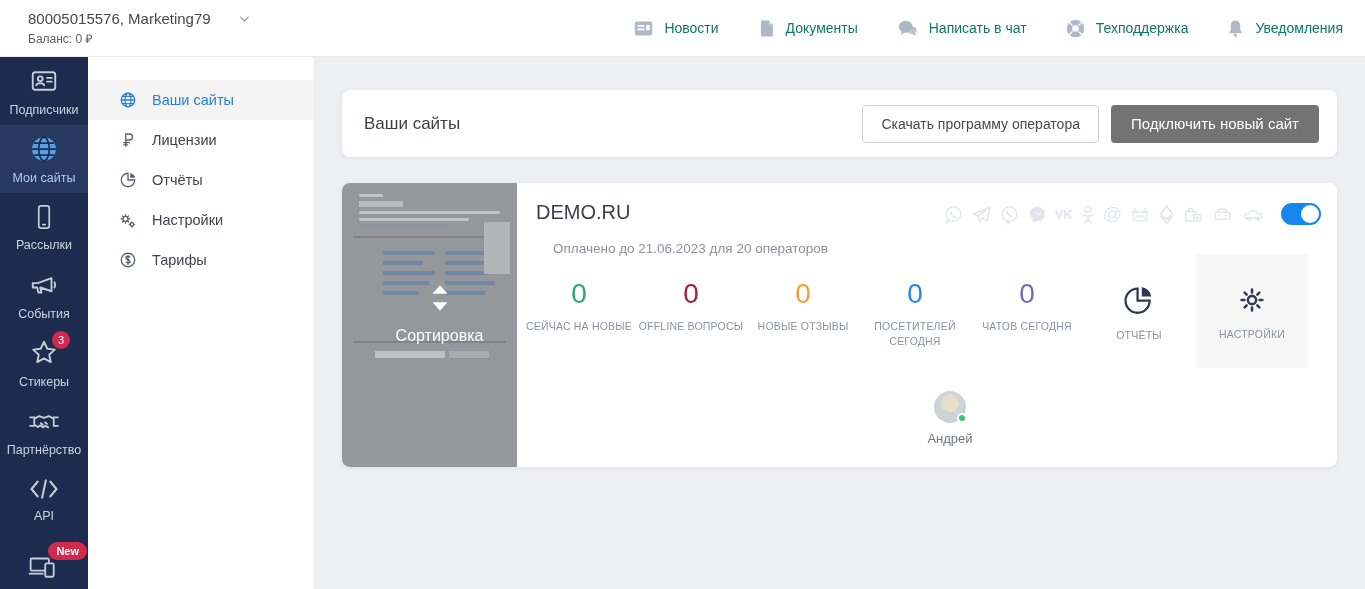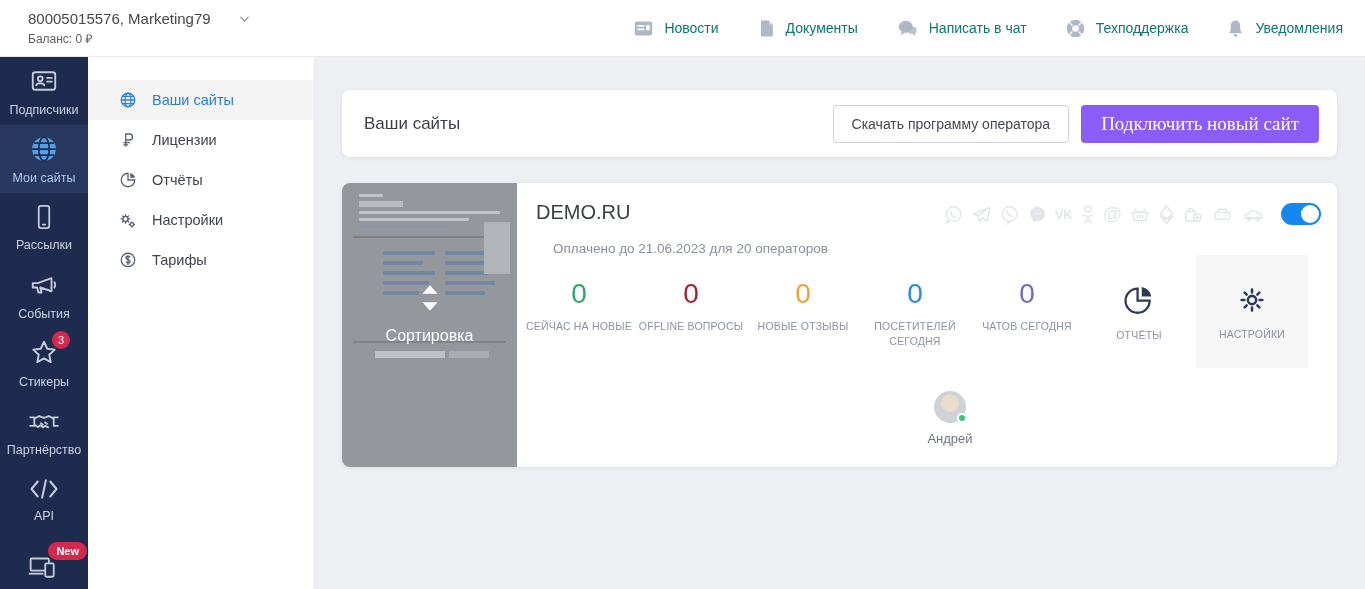--- a/index.html
+++ b/index.html
@@ -44,37 +44,37 @@
 
   
   .content { position:absolute; top:57px; left:315px; width:1050px; height:532px; background:#edeff2; }
 
   .header-card { position:absolute; top:33px; left:27px; width:995px; height:67px; background:#fff;
                  border-radius:8px; box-shadow:0 1px 5px rgba(0,0,0,.07); display:flex; align-items:center; }
   .header-title { margin-left:22px; font-size:17px; color:#3c4046; }
   .hbtns { margin-left:auto; display:flex; align-items:center; gap:12px; padding-right:18px; }
   .btn-outline { height:38px; padding:0 18px; background:#fff; border:1px solid #cdd0d4; border-radius:4px;
                  font-size:14px; color:#454a50; font-family:inherit; cursor:pointer; }
-  .btn-primary { height:38px; padding:0 20px; background:#8b5cf6; border:none; border-radius:4px;
-                 font-size:19px; color:#fff; font-family:Liberation Serif, serif; cursor:pointer; }
+  .btn-primary { height:38px; padding:0 20px; background:#737373; border:none; border-radius:4px;
+                 font-size:15px; color:#fff; font-family:Liberation Sans, sans-serif; cursor:pointer; }
 
   
   .site-card { position:absolute; top:126px; left:27px; width:995px; height:284px; background:#fff;
                border-radius:8px; box-shadow:0 1px 5px rgba(0,0,0,.07); display:flex; overflow:hidden; }
   .thumb { width:175px; height:100%; background:#94979c; position:relative; cursor:grab; flex:none; }
   .thumb-page { position:absolute; top:7px; left:7px; right:7px; height:128px; opacity:.55; }
   .tp-line { background:#e8eaee; height:3px; margin:4px 10px 0 10px; border-radius:1px; }
   .tp-title { background:#d6d9de; height:6px; width:44px; margin:4px 0 0 10px; }
   .tp-rule { background:#6f7277; height:2px; margin:8px 4px 0 4px; }
   .tp-links { display:flex; gap:10px; margin:7px 0 0 34px; }
   .tp-col .tp-link { background:#5a7aa8; height:4px; width:52px; margin-top:6px; border-radius:1px; }
   .tp-side { position:absolute; top:32px; right:0px; width:26px; height:52px; background:#c9ccd1; }
   .tp-input { position:absolute; bottom:-40px; left:26px; width:70px; height:7px; background:#dfe2e6; }
   .tp-btn { position:absolute; bottom:-40px; left:100px; width:40px; height:7px; background:#b9bdc3; }
-  .sort-wrap { position:absolute; top:100px; left:0; width:100%; display:flex; flex-direction:column;
+  .sort-wrap { position:absolute; top:100px; left:10px; width:100%; display:flex; flex-direction:column;
                align-items:center; color:#fff; }
   .sort-label { margin-top:10px; font-size:16px; color:#fdfdfd; }
 
   .card-body { position:relative; flex:1; }
   .site-name { position:absolute; top:18px; left:19px; font-size:20px; color:#3a3f47; }
   .site-license { position:absolute; top:58px; left:36px; font-size:13.5px; color:#8b919b; }
 
   .channels { position:absolute; top:20px; right:72px; display:flex; align-items:center; gap:7px; color:#e2e5ea; }
   .channels svg { display:block; }
   .ch-text { font-size:13px; font-weight:bold; color:#e2e5ea; }

